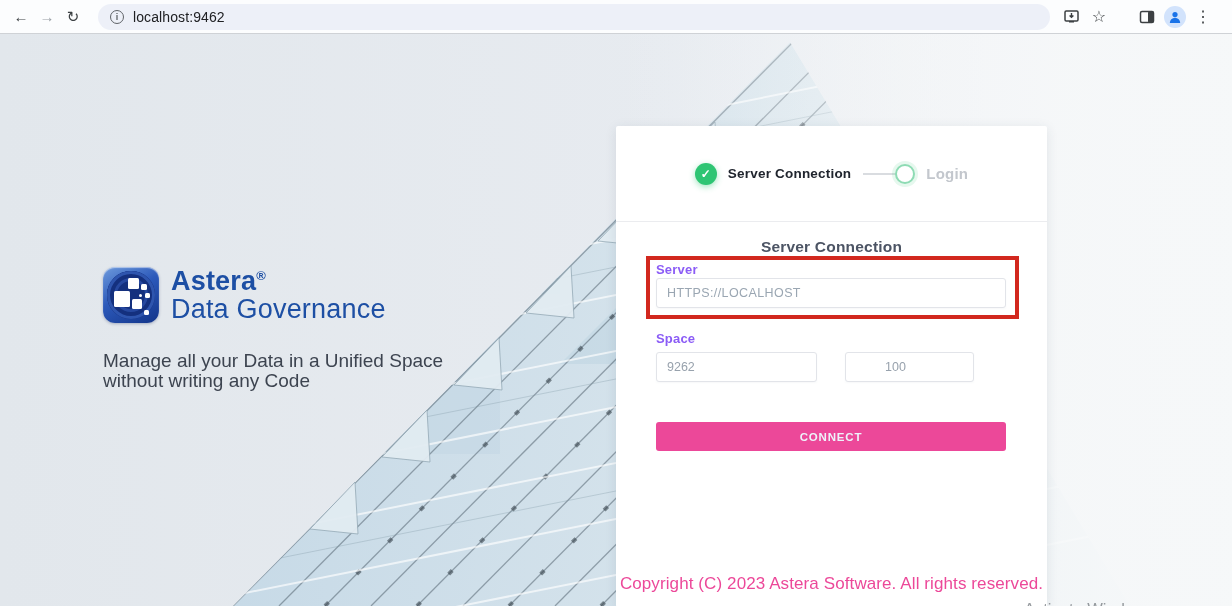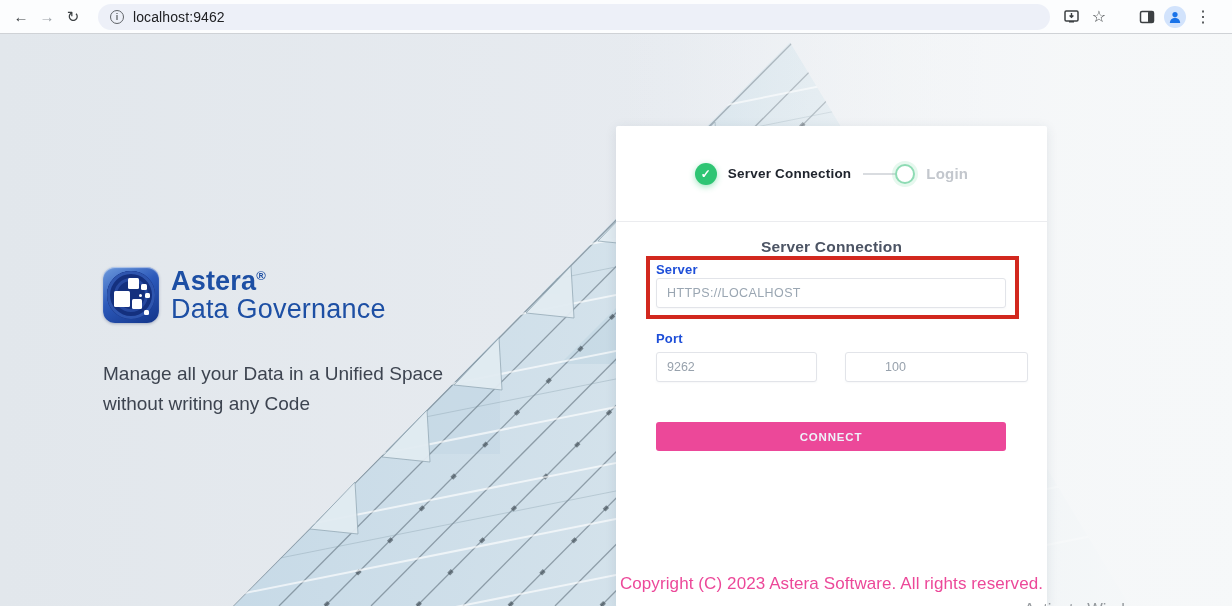--- a/index.html
+++ b/index.html
@@ -49,21 +49,21 @@
   .sq2 { left:25px; top:11px; width:11px; height:11px; }
   .sq3 { left:38px; top:17px; width:6px; height:6px; }
   .sq4 { left:42px; top:26px; width:5px; height:5px; }
   .sq5 { left:29px; top:32px; width:10px; height:10px; }
   .sq6 { left:41px; top:43px; width:5px; height:5px; }
   .sq7 { left:36px; top:27px; width:3px; height:3px; }
   .brand-text { margin-left:12px; color:#1d4fa4; line-height:1.04; }
   .brand-name { font-size:27px; font-weight:bold; letter-spacing:.2px; }
   .brand-name sup { font-size:13px; }
   .brand-product { font-size:27px; font-weight:normal; letter-spacing:.2px;text-align:right; }
-  .tagline { margin-top:36px; width:400px; font-size:19px; line-height:30px; color:#3d4450; }
+  .tagline { margin-top:28px; width:400px; font-size:19px; line-height:20px; color:#3d4450; }
 
   
   .card { position:absolute; left:616px; top:92px; width:431px; height:481px;
     background:#ffffff; border-radius:2px; box-shadow:0 2px 12px rgba(40,55,80,.10); z-index:10; }
   .card-header { position:absolute; top:0; left:0; right:0; height:96px;
     border-bottom:1px solid #ebecef; display:flex; align-items:center; justify-content:center; }
   .stepper { display:flex; align-items:center; }
   .step-check { width:22px; height:22px; border-radius:50%; background:#2ec573; color:#fff;
     display:flex; align-items:center; justify-content:center; font-size:12px; font-weight:bold;
     box-shadow:0 2px 6px rgba(46,197,115,.45); }
@@ -72,32 +72,32 @@
   .step-circle { width:20px; height:20px; border-radius:50%; background:#fff;
     border:2px solid #8edbb4; box-shadow:0 0 0 3px rgba(46,197,115,.12); margin-left:-2px; }
   .step2-label { margin-left:11px; font-size:15px; font-weight:600; color:#c3c7cd; letter-spacing:.2px; }
 
   .form-heading { position:absolute; top:112px; left:0; right:0; text-align:center;
     font-size:15.5px; font-weight:600; color:#4c5464; letter-spacing:.2px; }
 
   .annotation-box { position:absolute; left:30px; top:130px; width:373px; height:63px;
     border:4px solid #d2281e; z-index:3; pointer-events:none; }
 
-  .fld-label { position:absolute; font-size:13px; font-weight:600; color:#1d4ed8; letter-spacing:.2px; }
+  .fld-label { position:absolute; font-size:13px; font-weight:600; color:#8b5cf6; letter-spacing:.2px; }
   .lbl-server { left:40px; top:136px; }
   .lbl-port { left:40px; top:205px; }
   .lbl-timeout { left:229px; top:205px;margin-top:32px; }
 
   .fld-input { position:absolute; height:30px; border:1px solid #e2e4e9; border-radius:3px;
     background:#fff; padding:0 10px; font-family:"Liberation Sans", sans-serif;
     font-size:12.5px; color:#98a2ad; outline:none; box-shadow:0 1px 2px rgba(120,130,150,.06); }
   .in-server { left:40px; top:152px; width:350px; letter-spacing:.4px; }
   .in-server::placeholder { color:#9aa6b2; opacity:1; }
   .in-port { left:40px; top:226px; width:161px; }
-  .in-timeout { left:229px; top:226px; width:183px;padding-left:39px; }
+  .in-timeout { left:229px; top:226px; width:129px;padding-left:39px; }
 
   .connect-btn { position:absolute; left:40px; top:296px; width:350px; height:29px;
     background:#ec4899; border:none; border-radius:3px; color:#eef2fa;
     font-family:"Liberation Sans", sans-serif; font-size:11.5px; font-weight:bold;
     letter-spacing:.8px; cursor:pointer; }
 
   .copyright { position:absolute; bottom:13px; left:0; right:0; text-align:center;
     font-size:17px; color:#ec4899; letter-spacing:.1px; }
 
   
@@ -270,21 +270,21 @@
       </div>
     </div>
 
     <div class="form-heading">Server Connection</div>
 
     <div class="annotation-box"></div>
 
     <label class="fld-label lbl-server">Server</label>
     <input class="fld-input in-server" type="text" placeholder="HTTPS://LOCALHOST" style="">
 
-    <label class="fld-label lbl-port">Port</label>
+    <label class="fld-label lbl-port">Space</label>
     <input class="fld-input in-port" type="text" value="9262" style="">
 
     <label class="fld-label lbl-timeout">Timeout</label>
     <input class="fld-input in-timeout" type="text" value="100" style="">
 
     <button class="connect-btn">CONNECT</button>
 
     <div class="copyright">Copyright (C) 2023 Astera Software. All rights reserved.</div>
   </div>
 

